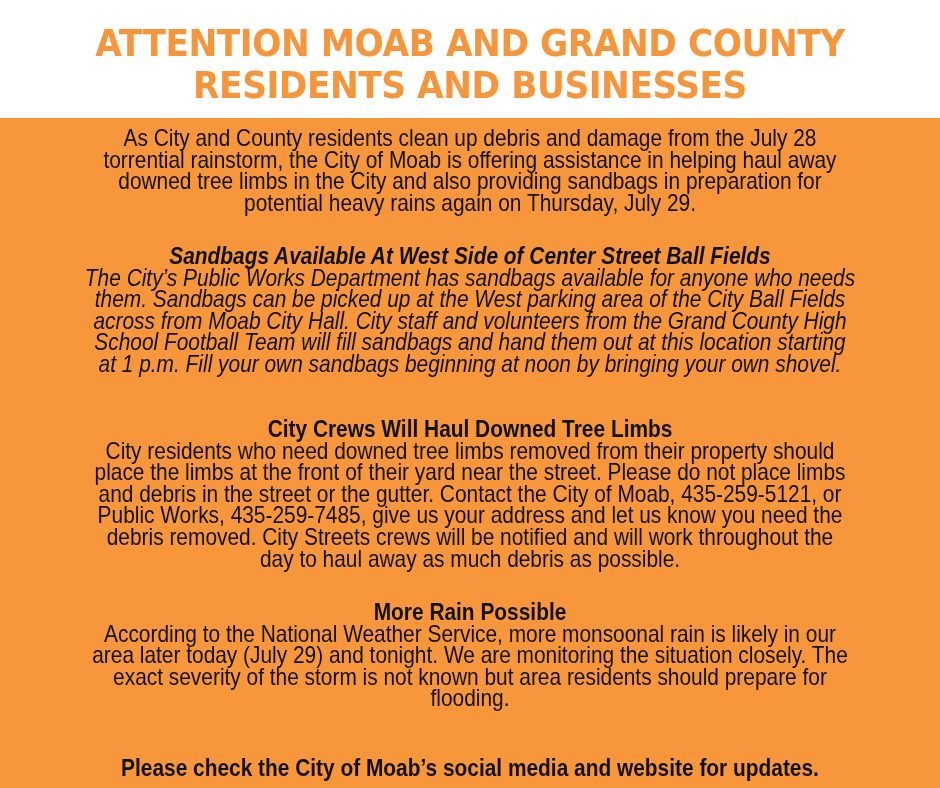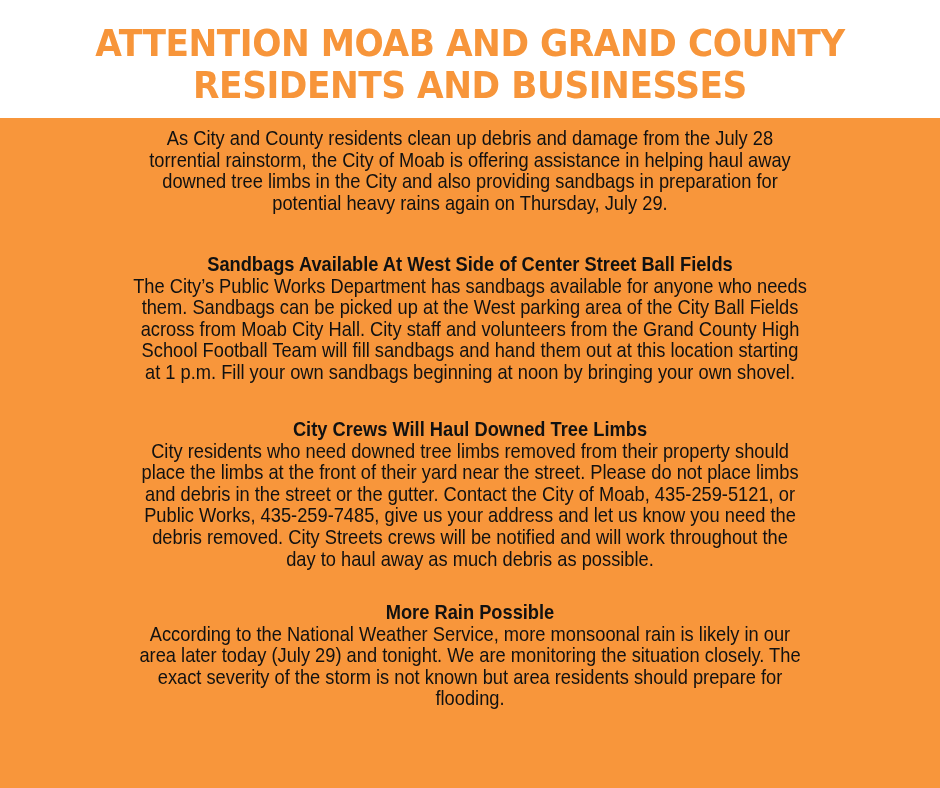--- a/index.html
+++ b/index.html
@@ -28,32 +28,32 @@
   .title.l1 { top: 25px; }
   .title.l2 { top: 67px; }
   .panel {
     position: absolute; left: 0; top: 118px; width: 940px; height: 670px;
     background: #F8963B;
   }
   .block {
     position: absolute; left: 0; width: 940px; text-align: center;
     color: #111111;
     font-family: "Liberation Sans", sans-serif;
-    font-size: 21px;
+    font-size: 24px;
     line-height: 21.6px;
   }
   .line {
     display: block; white-space: nowrap;
     transform: scaleX(0.87); transform-origin: center;
   }
   .heading {
     font-weight: bold;
   }
   .b-intro { top: 9px; }
-  .b-sand { top: 135px; }
+  .b-sand { top: 127px; font-style: italic; }
   .b-crews { top: 300px; text-align: center; }
   .b-rain { top: 483px; }
   .b-footer { top: 639px; }
   .b-footer .line { font-weight: bold; }
 </style>
 </head>
 <body>
 
 <div class="header">
   <h1 class="title l1">ATTENTION MOAB AND GRAND COUNTY</h1>
@@ -89,14 +89,17 @@
   </div>
 
   <div class="block b-rain">
     <span class="line heading">More Rain Possible</span>
     <span class="line">According to the National Weather Service, more monsoonal rain is likely in our</span>
     <span class="line">area later today (July 29) and tonight. We are monitoring the situation closely. The</span>
     <span class="line">exact severity of the storm is not known but area residents should prepare for</span>
     <span class="line">flooding.</span>
   </div>
 
+  <div class="block b-footer">
+    <span class="line">Please check the City of Moab’s social media and website for updates.</span>
+  </div>
 
 </div>
 
 </body></html>

